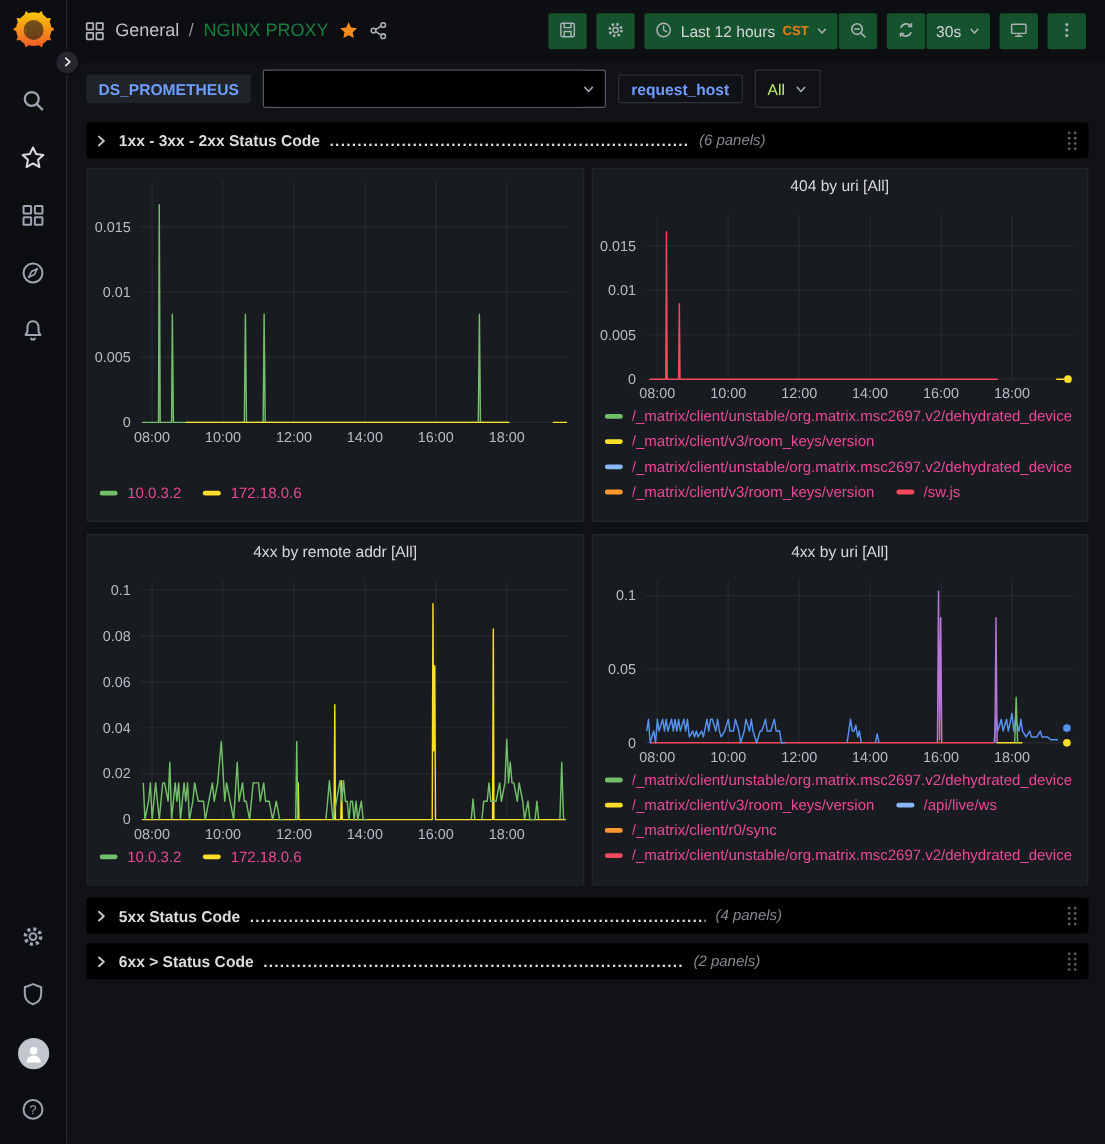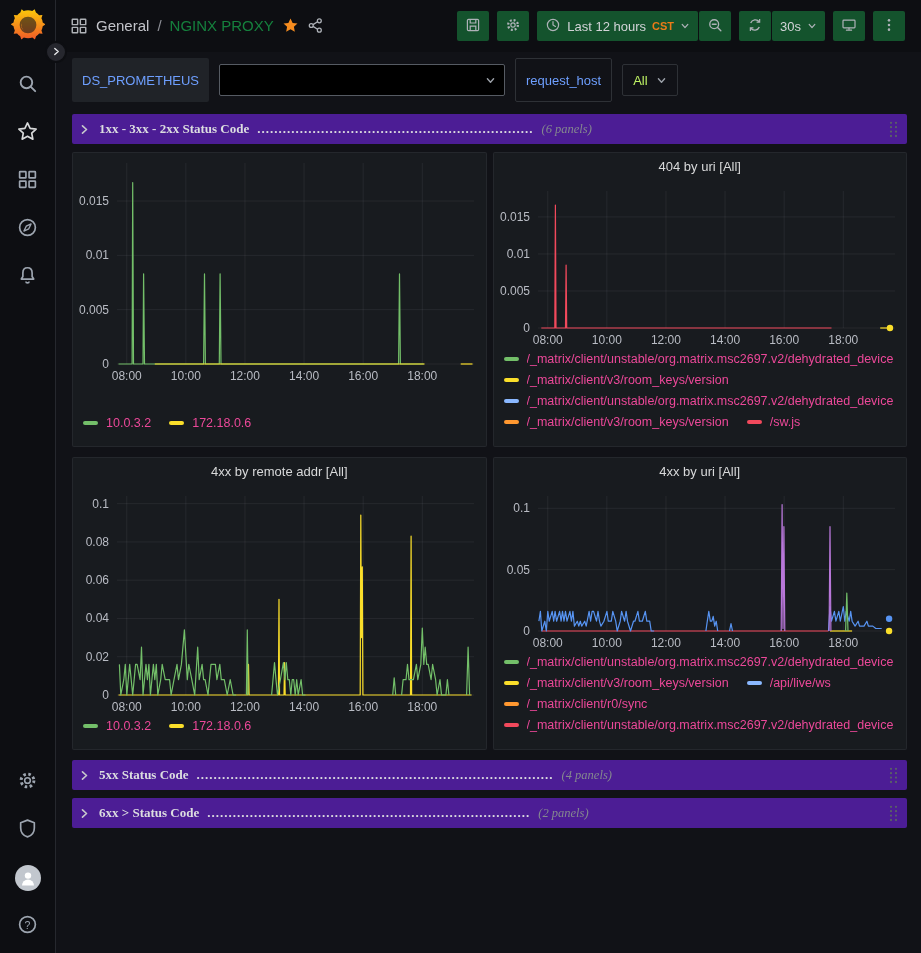--- a/index.html
+++ b/index.html
@@ -72,22 +72,22 @@
   .tb-btn svg { width: 16px; height: 16px; flex-shrink: 0; }
   .tb-btn .lbl { color: #d3d4d8; white-space: nowrap; }
   .tb-btn .tz { color: #EB7B18; font-size: 11px; font-weight: bold; }
   .tb-btn .caret svg { width: 10px; height: 10px; }
 
   
   .submenu {
     display: flex; align-items: center; gap: 10px; padding: 6px 16px 8px; flex-shrink: 0;
   }
   .var-label {
-    height: 44px; display: flex; align-items: center; padding: 0 10px;
-    background: #202328; border-radius: 2px; color: #6E9FFF; font-size: 13px;
+    height: 24px; display: flex; align-items: center; padding: 0 10px;
+    background: #202328; border-radius: 2px; color: #6E9FFF; font-size: 13px; font-weight: bold;
   }
   .var-label.bordered { background: transparent; border: 1px solid #2e3136; }
   .var-select {
     height: 32px; display: flex; align-items: center; border-radius: 2px; cursor: pointer;
   }
   .var-select.redacted {
     width: 286px; background: #000; border: 1px solid #565b63; padding: 0 8px;
   }
   .var-select.redacted .fill { flex: 1; height: 100%; background: #000; }
   .var-select.small {
@@ -95,21 +95,21 @@
   }
   .var-select .caret { color: #9da2aa; display: flex; }
   .var-select .caret svg { width: 11px; height: 11px; }
 
   
   .dashboard { flex: 1; padding: 4px 14px 0 16px; overflow: hidden; }
   .row-head {
     height: 30px; display: flex; align-items: center; gap: 8px; padding: 0 8px 0 6px;
     margin-bottom: 8px; cursor: pointer; border-radius: 2px;
   }
-  .row-head.collapsed { background: #4c1d95; font-family: Liberation Serif, serif; }
+  .row-head.collapsed { background: #000000; }
   .row-chevron { color: #c7c8cc; display: flex; width: 13px; }
   .row-chevron svg { width: 13px; height: 13px; }
   .row-title { color: #dcdde0; font-weight: 700; font-size: 13px; white-space: nowrap; }
   .row-dots { color: #dcdde0; font-weight: 700; font-size: 13px; letter-spacing: 1px; overflow: hidden; white-space: nowrap; max-width: 380px; }
   .row-count { color: #85888f; font-style: italic; font-size: 12.5px; white-space: nowrap; }
   .row-handle { margin-left: auto; color: #5a5f68; display: flex; cursor: grab; }
   .row-handle svg { width: 11px; height: 19px; }
 
   .panel-grid {
     display: grid; grid-template-columns: 1fr 1fr; grid-template-rows: 295px 293px;

